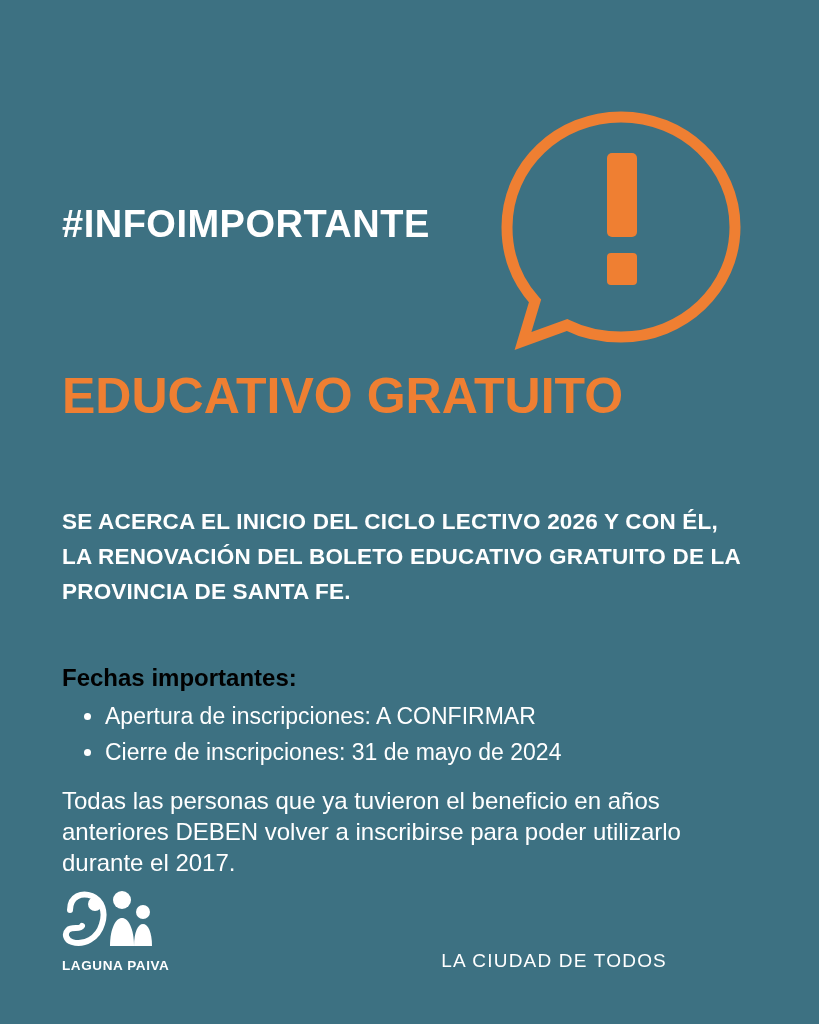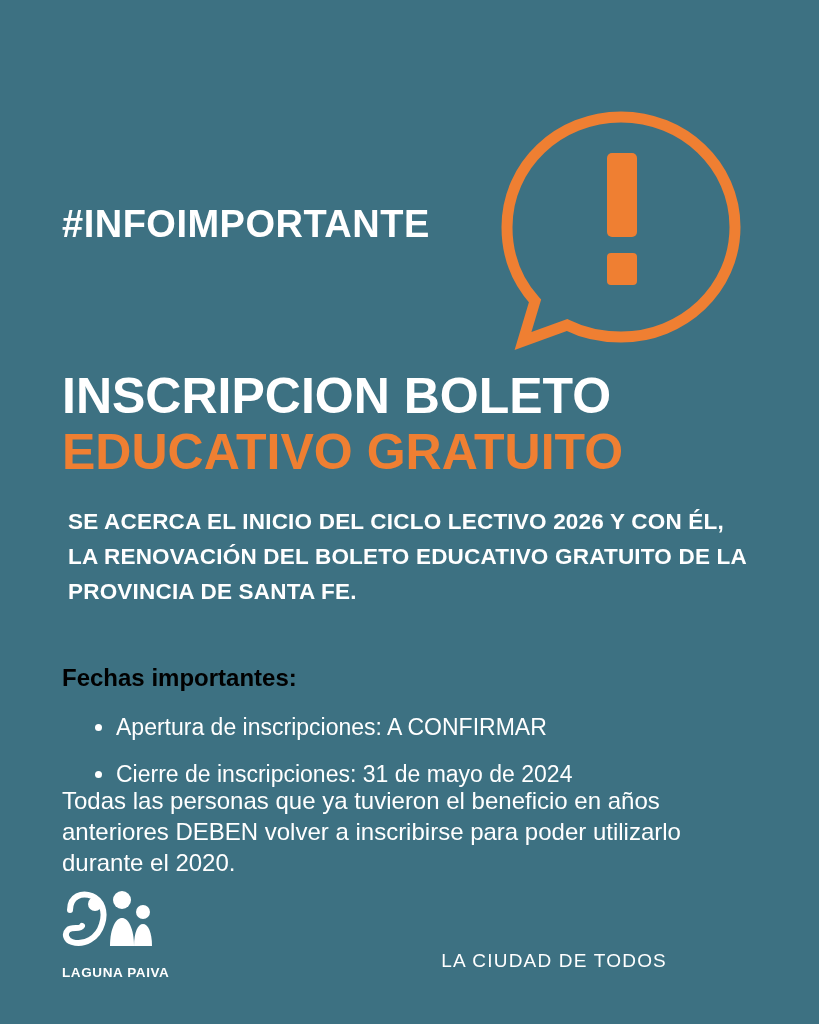--- a/index.html
+++ b/index.html
@@ -63,21 +63,21 @@
     font-size: 50px;
     line-height: 56px;
     font-weight: bold;
     color: #ef7f32;
     letter-spacing: 0px;
   }
 
   
   .lead {
     position: absolute;
-    left: 68px;
+    left: 62px;
     top: 504px;
     width: 690px;
     color: #ffffff;
     font-size: 22.5px;
     line-height: 35px;
     font-weight: bold;
     letter-spacing: 0.2px;
   }
 
   
@@ -94,21 +94,21 @@
     left: 62px;
     top: 696px;
     margin: 0;
     padding: 0 0 0 38px;
     color: #ffffff;
     font-size: 23px;
     line-height: 31px;
     list-style: disc;
   }
   .dates-list li {
-    margin: 16px;
+    margin: 5px;
     padding: 0;
   }
 
   
   .note {
     position: absolute;
     left: 62px;
     top: 785px;
     width: 690px;
     color: #ffffff;
@@ -127,21 +127,21 @@
   .logo-mark {
     width: 95px;
     height: 62px;
   }
   .logo-text {
     display: block;
     color: #ffffff;
     font-size: 13.5px;
     font-weight: bold;
     letter-spacing: 0.6px;
-    margin-top: 9px;
+    margin-top: 2px;
   }
 
   
   .tagline {
     position: absolute;
     right: 60px;
     top: 950px;
     color: #ffffff;
     font-size: 19px;
     letter-spacing: 1.2px;
@@ -157,33 +157,32 @@
 
   <div class="alert-icon">
     <svg viewBox="0 0 250 250" width="250" height="250" xmlns="http://www.w3.org/2000/svg">
       <path d="M124 12 C186 12 238 60 238 122 C238 184 186 232 124 232 C104 232 86 228 70 220 L26 236 L38 196 C20 176 10 150 10 122 C10 60 62 12 124 12 Z" fill="none" stroke="#ef7f32" stroke-width="11"></path>
       <rect x="110" y="48" width="30" height="84" rx="5" fill="#ef7f32"></rect>
       <rect x="110" y="148" width="30" height="32" rx="4" fill="#ef7f32"></rect>
     </svg>
   </div>
 
   <div class="headline">
-    <span class="line1">INSCRIPCION BOLETO</span>
     <span class="line2">EDUCATIVO GRATUITO</span>
   </div>
 
   <div class="lead">SE ACERCA EL INICIO DEL CICLO LECTIVO 2026 Y CON ÉL, LA RENOVACIÓN DEL BOLETO EDUCATIVO GRATUITO DE LA PROVINCIA DE SANTA FE.</div>
 
   <div class="dates-title">Fechas importantes:</div>
   <ul class="dates-list">
     <li>Apertura de inscripciones: A CONFIRMAR</li>
     <li>Cierre de inscripciones: 31 de mayo de 2024</li>
   </ul>
 
-  <div class="note">Todas las personas que ya tuvieron el beneficio en años anteriores DEBEN volver a inscribirse para poder utilizarlo durante el 2020.</div>
+  <div class="note">Todas las personas que ya tuvieron el beneficio en años anteriores DEBEN volver a inscribirse para poder utilizarlo durante el 2017.</div>
 
   <div class="logo">
     <svg class="logo-mark" viewBox="0 0 95 62" xmlns="http://www.w3.org/2000/svg">
       <path d="M8 20 C8 6 20 2 30 6 C40 10 44 22 40 34 C36 48 22 56 10 52 C4 50 2 44 6 40 C10 36 18 40 20 36" fill="none" stroke="#ffffff" stroke-width="6" stroke-linecap="round"></path>
       <circle cx="33" cy="14" r="7" fill="#ffffff"></circle>
       <circle cx="60" cy="10" r="9" fill="#ffffff"></circle>
       <path d="M48 56 C48 38 54 28 60 28 C66 28 72 38 72 56 Z" fill="#ffffff"></path>
       <circle cx="81" cy="22" r="7" fill="#ffffff"></circle>
       <path d="M72 56 C72 42 76 34 81 34 C86 34 90 42 90 56 Z" fill="#ffffff"></path>
     </svg>

